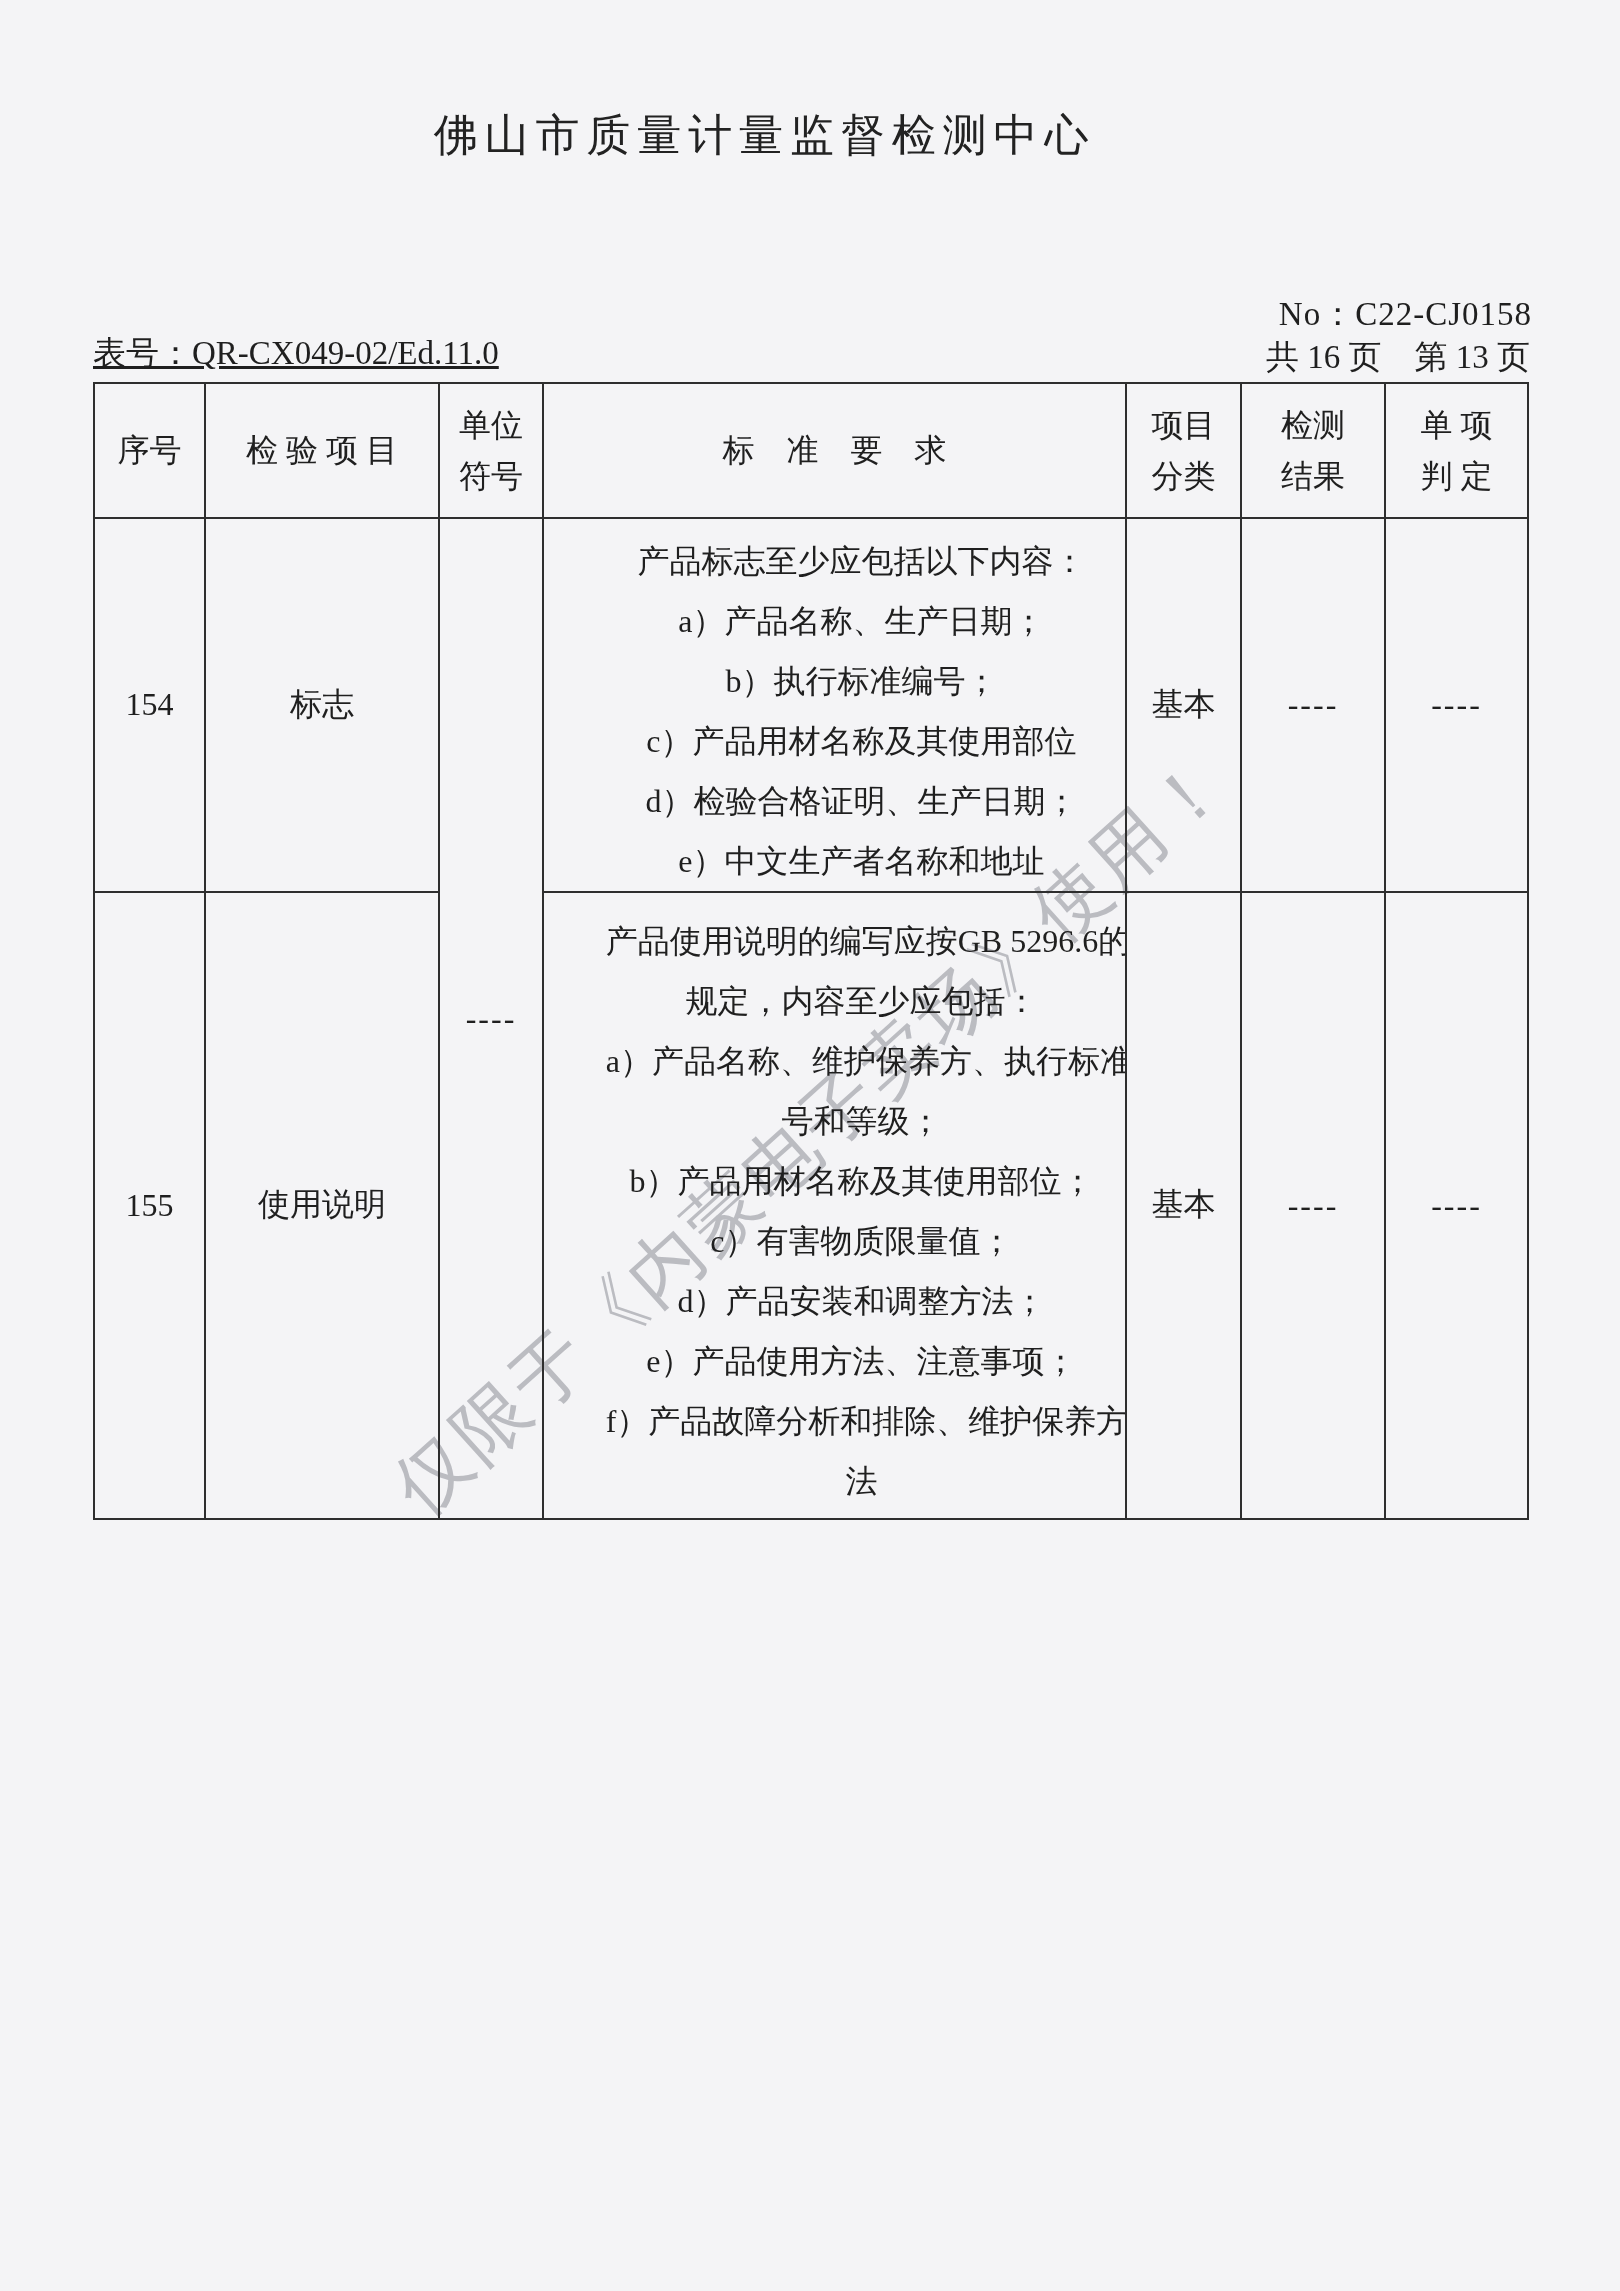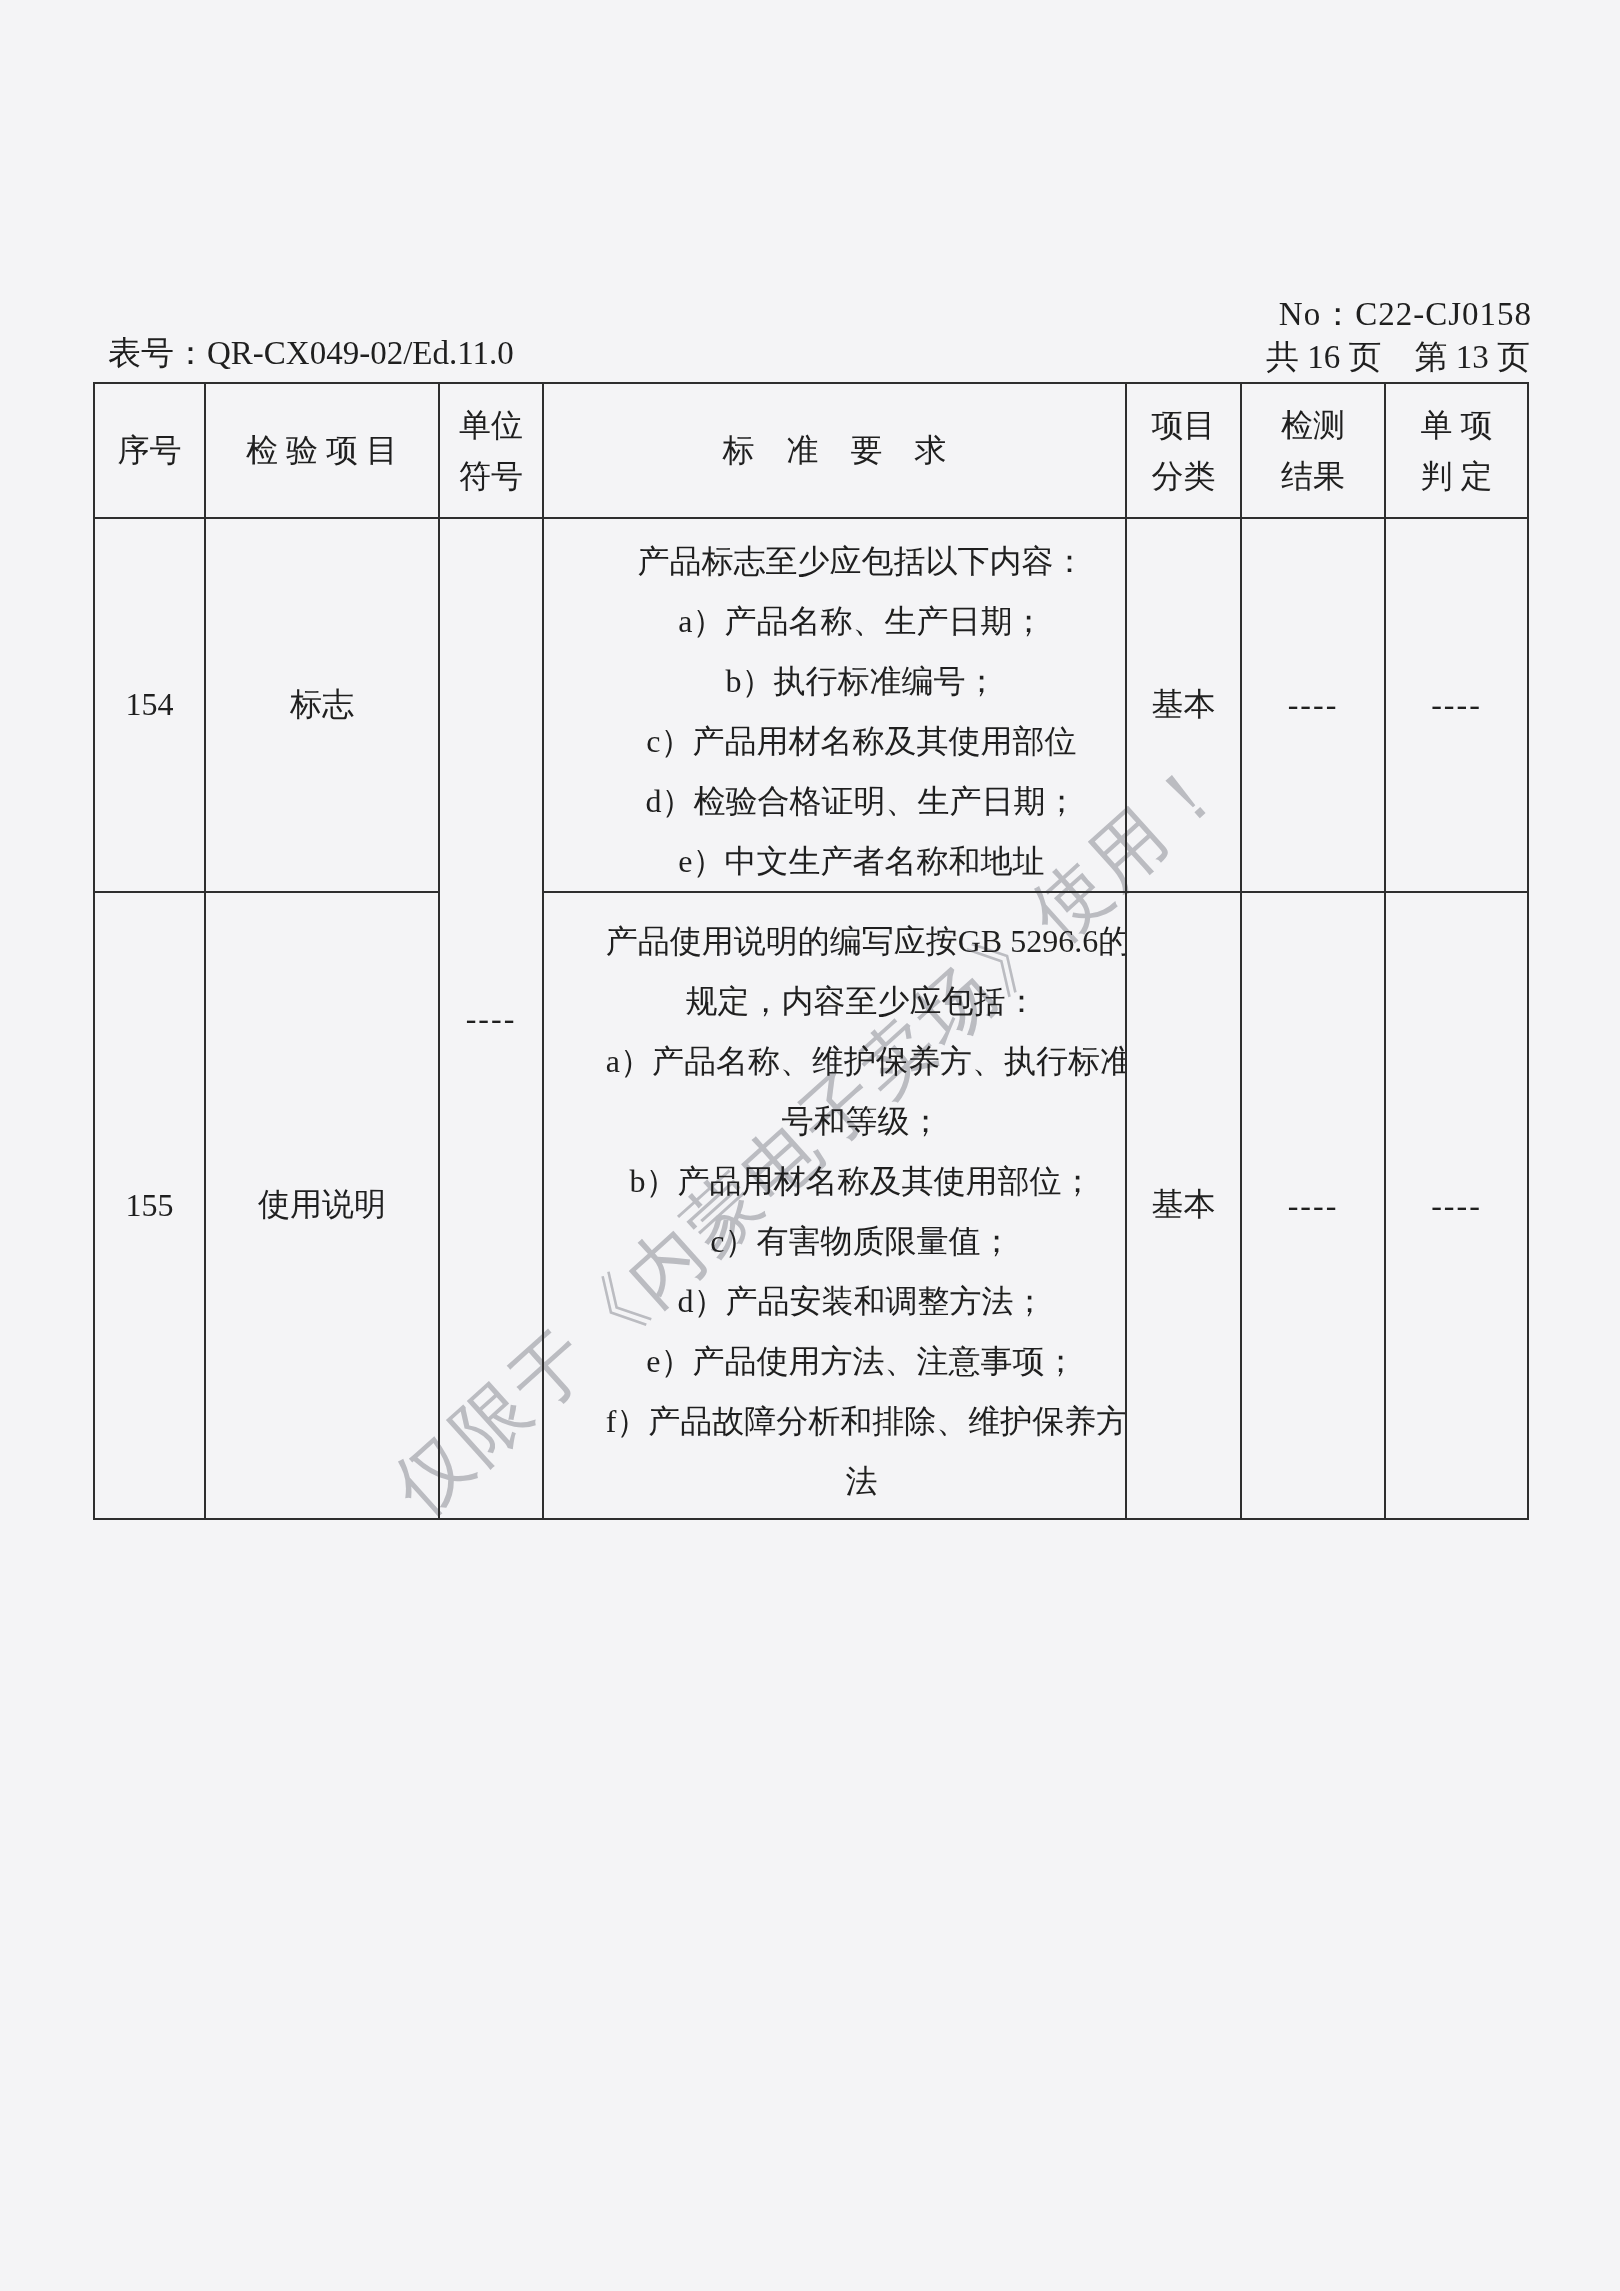--- a/index.html
+++ b/index.html
@@ -21,22 +21,23 @@
     position:absolute;top:196px;left:0;width:1441px;
     text-align:center;
     font-size:47px;letter-spacing:13.7px;
     color:#1c1c1c;
   }
   .report-no{
     position:absolute;top:292px;right:88px;
     font-size:33px;letter-spacing:1px;
   }
   .form-no{
-    position:absolute;top:331px;left:108px;
+    position:absolute;top:331px;left:93px;
     font-size:33px;
+    text-decoration:underline;
   }
   .pagination{
     position:absolute;top:335px;right:90px;
     font-size:33px;
     margin-left:22px;
   }
   table.report{
     position:absolute;top:382px;left:93px;
     width:1434px;
     border-collapse:collapse;
@@ -81,20 +82,21 @@
     pointer-events:none;
   }
 </style>
 </head>
 <body>
 
 <div class="page">
 
   <div class="watermark">仅限于《内蒙电子卖场》使用！</div>
 
+  <div class="org-title">佛山市质量计量监督检测中心</div>
   <div class="report-no">No：C22-CJ0158</div>
   <div class="form-no">表号：QR-CX049-02/Ed.11.0</div>
   <div class="pagination">共 16 页　第 13 页</div>
 
   <table class="report">
     <colgroup>
       <col style="width:111px">
       <col style="width:234px">
       <col style="width:104px">
       <col style="width:583px">

